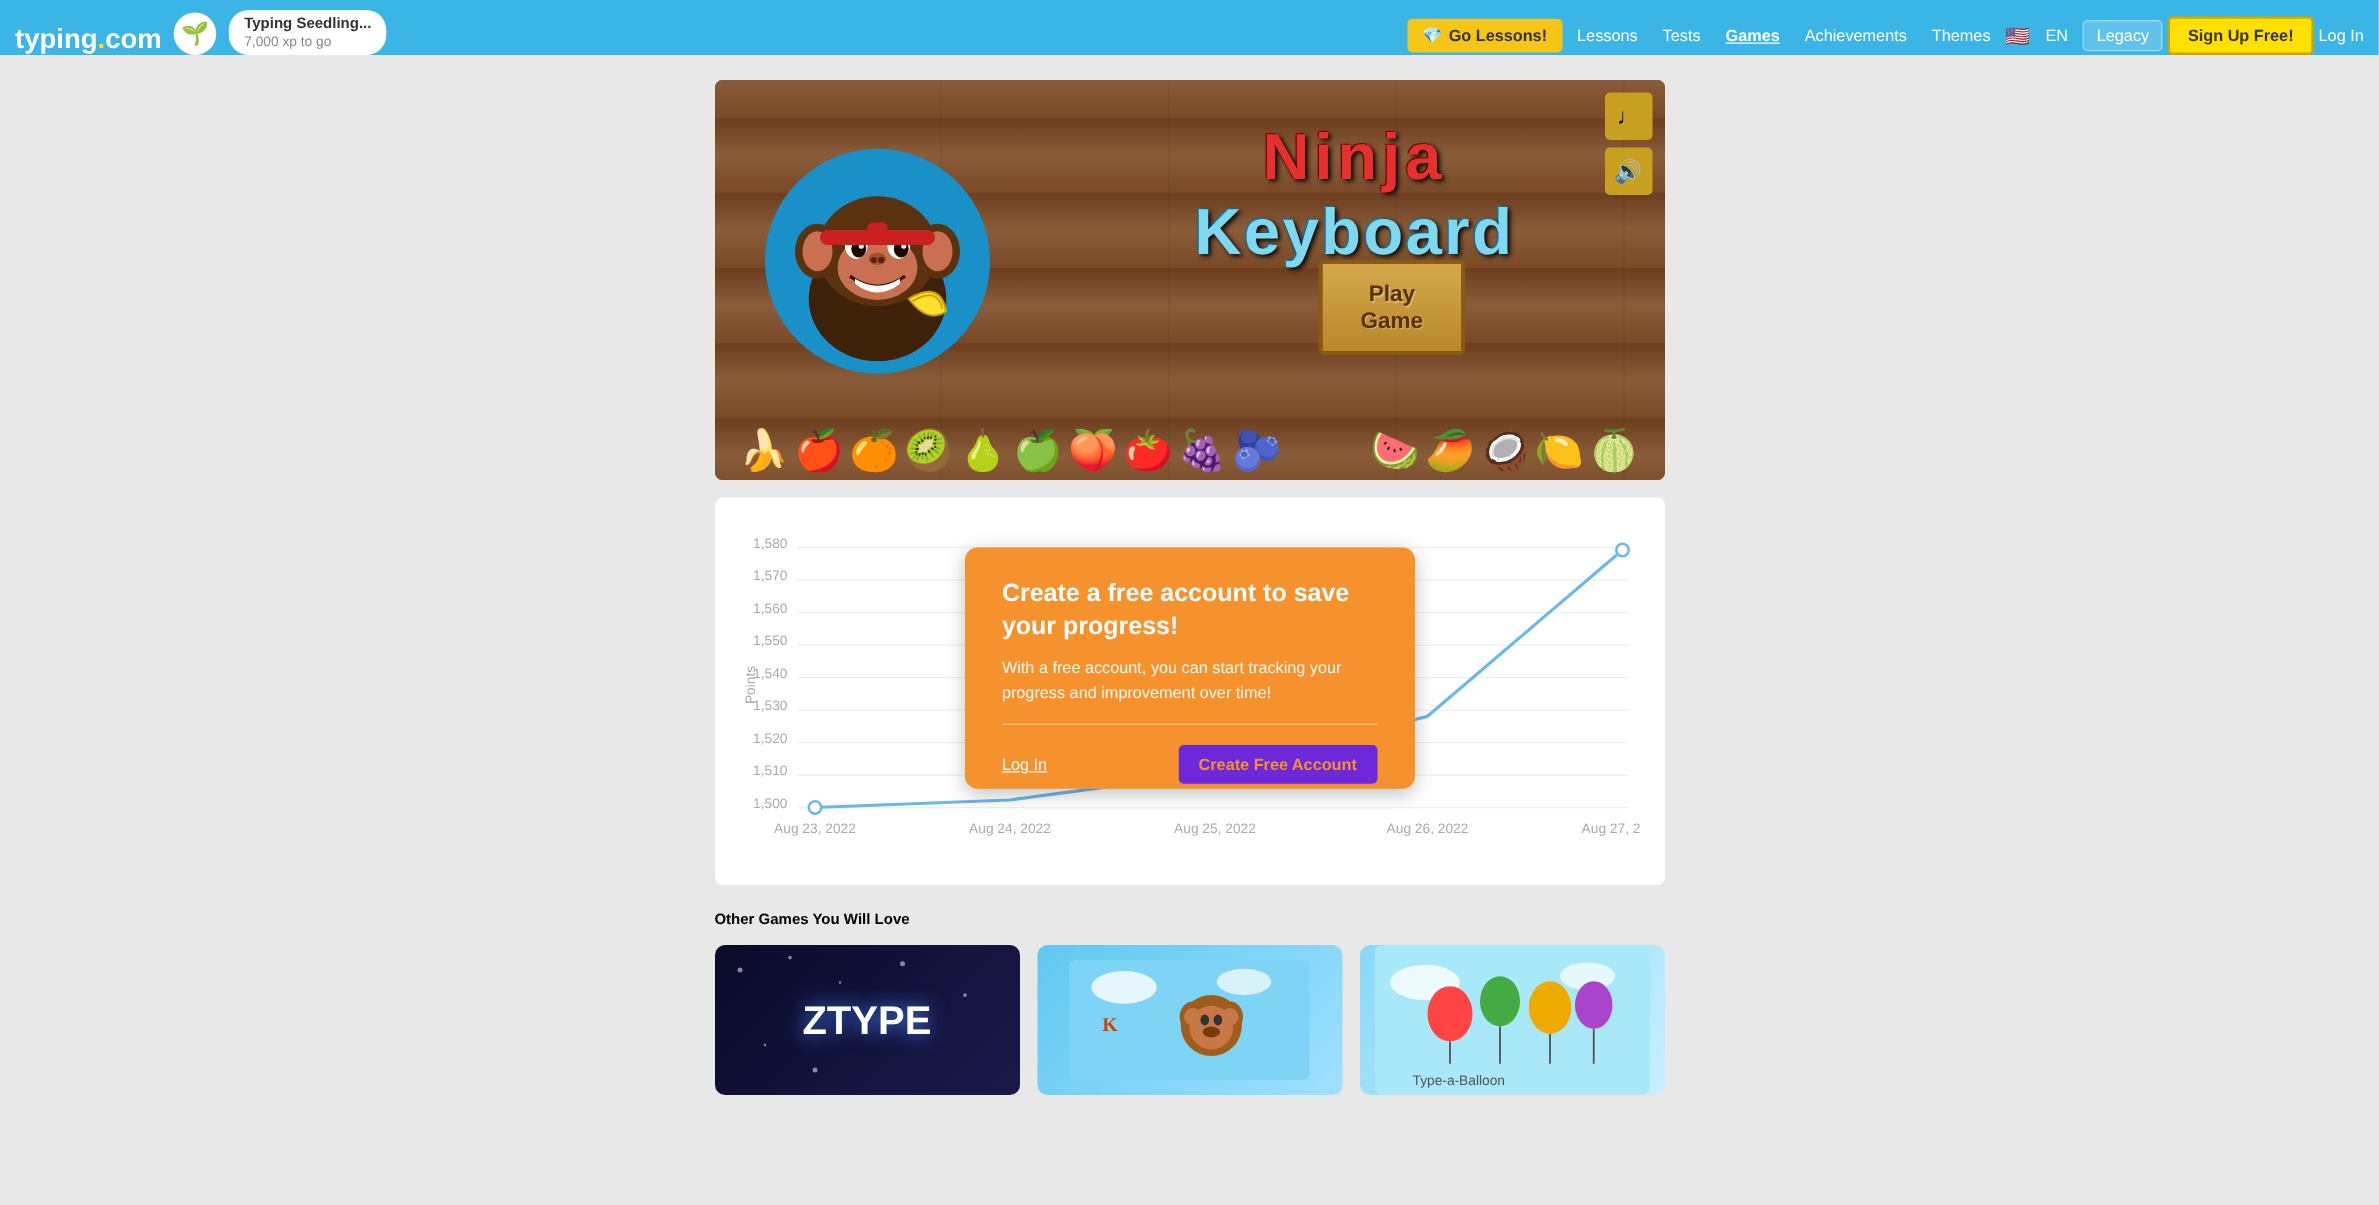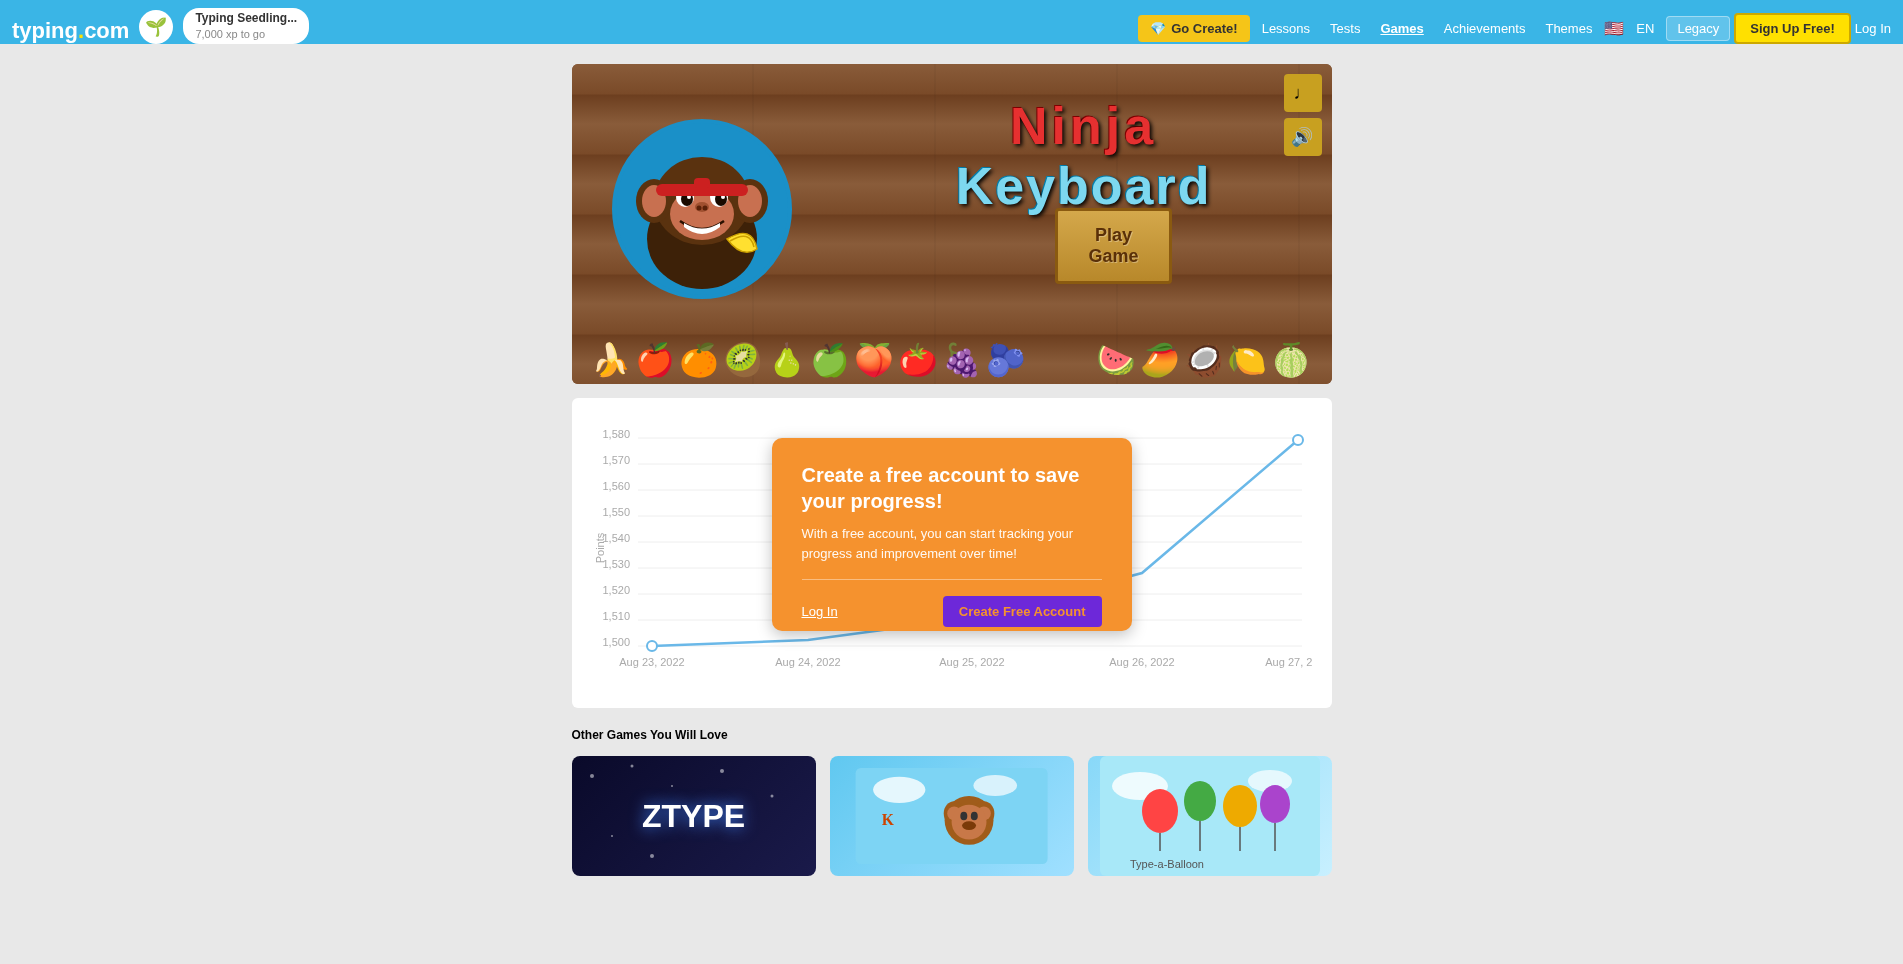--- a/index.html
+++ b/index.html
@@ -367,21 +367,21 @@
   </div>
   <div id="avatar">🌱</div>
   <div id="user-info">
     <span id="user-name">Typing Seedling...</span>
     <span id="user-xp">7,000 xp to go</span>
   </div>
 
   <div id="nav">
     <button id="go-premium">
       <span>💎</span>
-      <span>Go Create!</span>
+      <span>Go Lessons!</span>
     </button>
     <span class="nav-link">Lessons</span>
     <span class="nav-link">Tests</span>
     <span class="nav-link active">Games</span>
     <span class="nav-link">Achievements</span>
     <span class="nav-link">Themes</span>
     <span id="lang-flag">🇺🇸</span>
     <span class="nav-link">EN</span>
     <button id="legacy-link">Legacy</button>
     <button id="signup-btn">Sign Up Free!</button>

